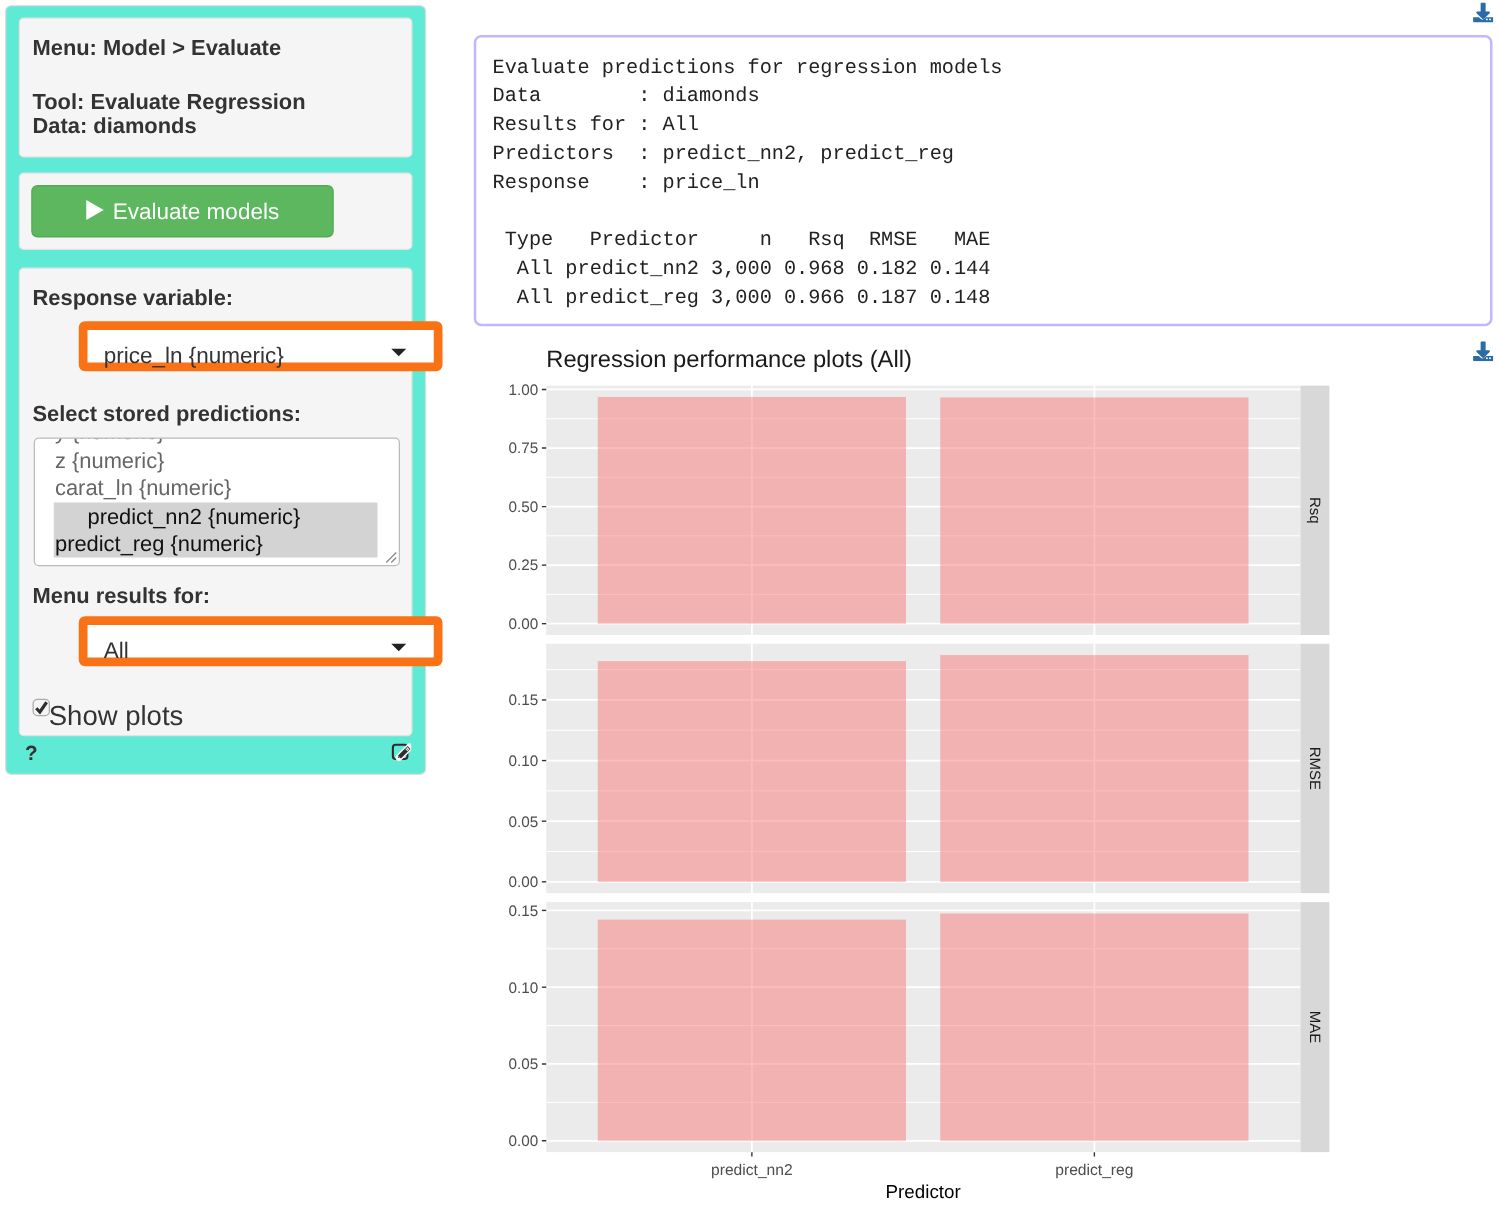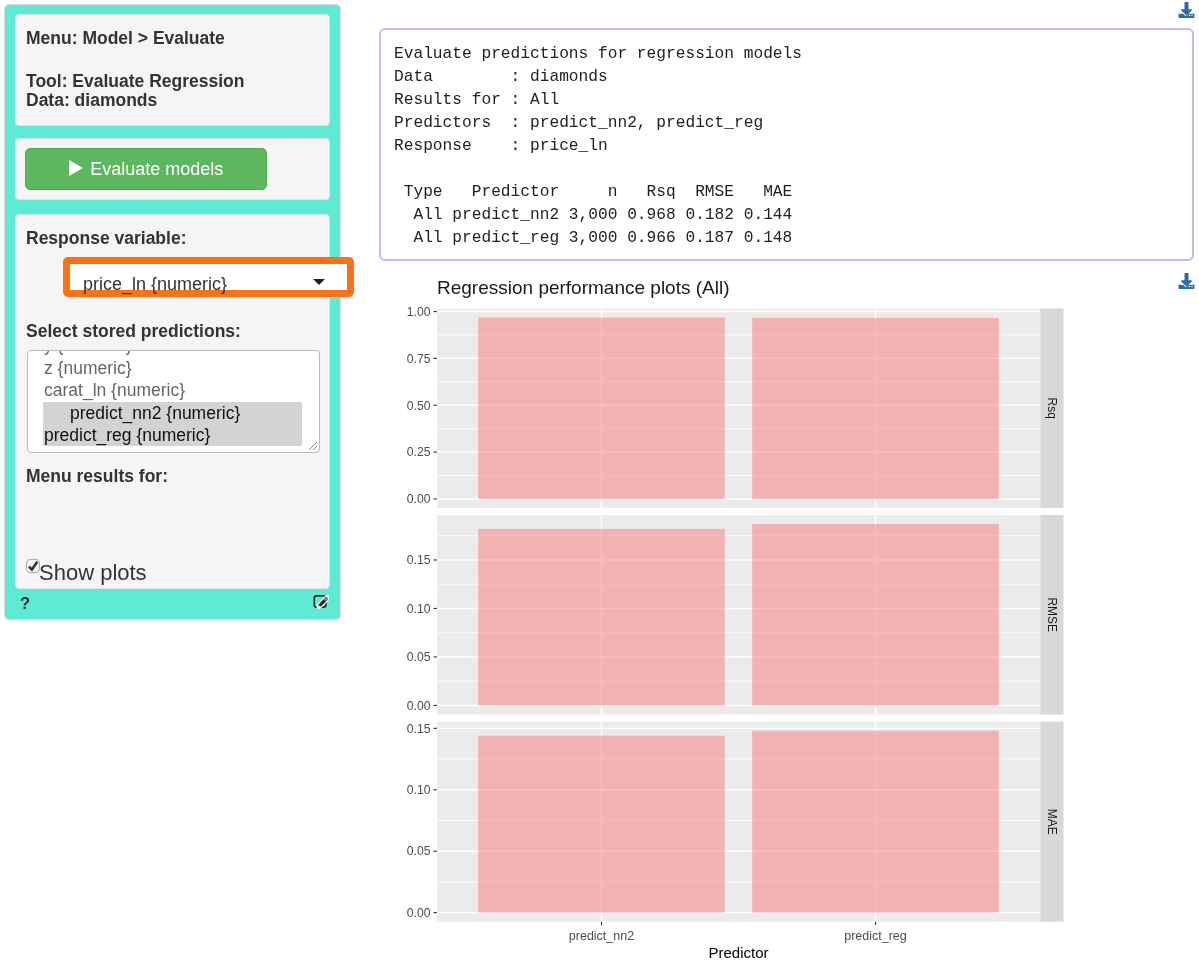--- a/index.html
+++ b/index.html
@@ -47,20 +47,21 @@
       <div class="opt" style="top:-16.3px;">y {numeric}</div>
       <div class="opt" style="top:6px;">z {numeric}</div>
       <div class="opt" style="top:28.1px;">carat_ln {numeric}</div>
       <div class="optsel" style="top:51px;padding-left:26px;"><span>predict_nn2 {numeric}</span></div>
       <div class="optsel" style="top:73px;"><span>predict_reg {numeric}</span></div>
       <svg style="position:absolute; right:1px; bottom:1px;" width="10" height="10">
           <path d="M9 1 L1 9 M9 5 L5 9" stroke="#888" stroke-width="1" fill="none"></path>
         </svg>
     </div>
     <div class="ctl-label" style="top:251.1px;">Menu results for:</div>
+    <div class="sel" style="top:278.5px;">All<span class="caret"></span></div>
     <div id="cbx">
         <svg width="14" height="14" viewBox="0 0 14 14" style="position:absolute;left:-1px;top:-1px;">
           <path d="M3 7.6 L5.9 10.6 L11.3 2.8" stroke="#2e2e2e" stroke-width="2.5" fill="none"></path>
         </svg>
       </div>
     <div style="position:absolute; left:23px; top:345px; font-size:22px; color:#333;">Show plots</div>
   </div>
   <div style="position:absolute; left:15px; top:589px; font-size:16.5px; font-weight:bold; color:#333;">?</div>
   <svg style="position:absolute; left:305px; top:587px;" width="19" height="18" viewBox="0 0 19 18">
     <rect x="4.3" y="3.8" width="11.6" height="11.4" rx="2.2" fill="none" stroke="#2d2d2d" stroke-width="1.7"></rect>

